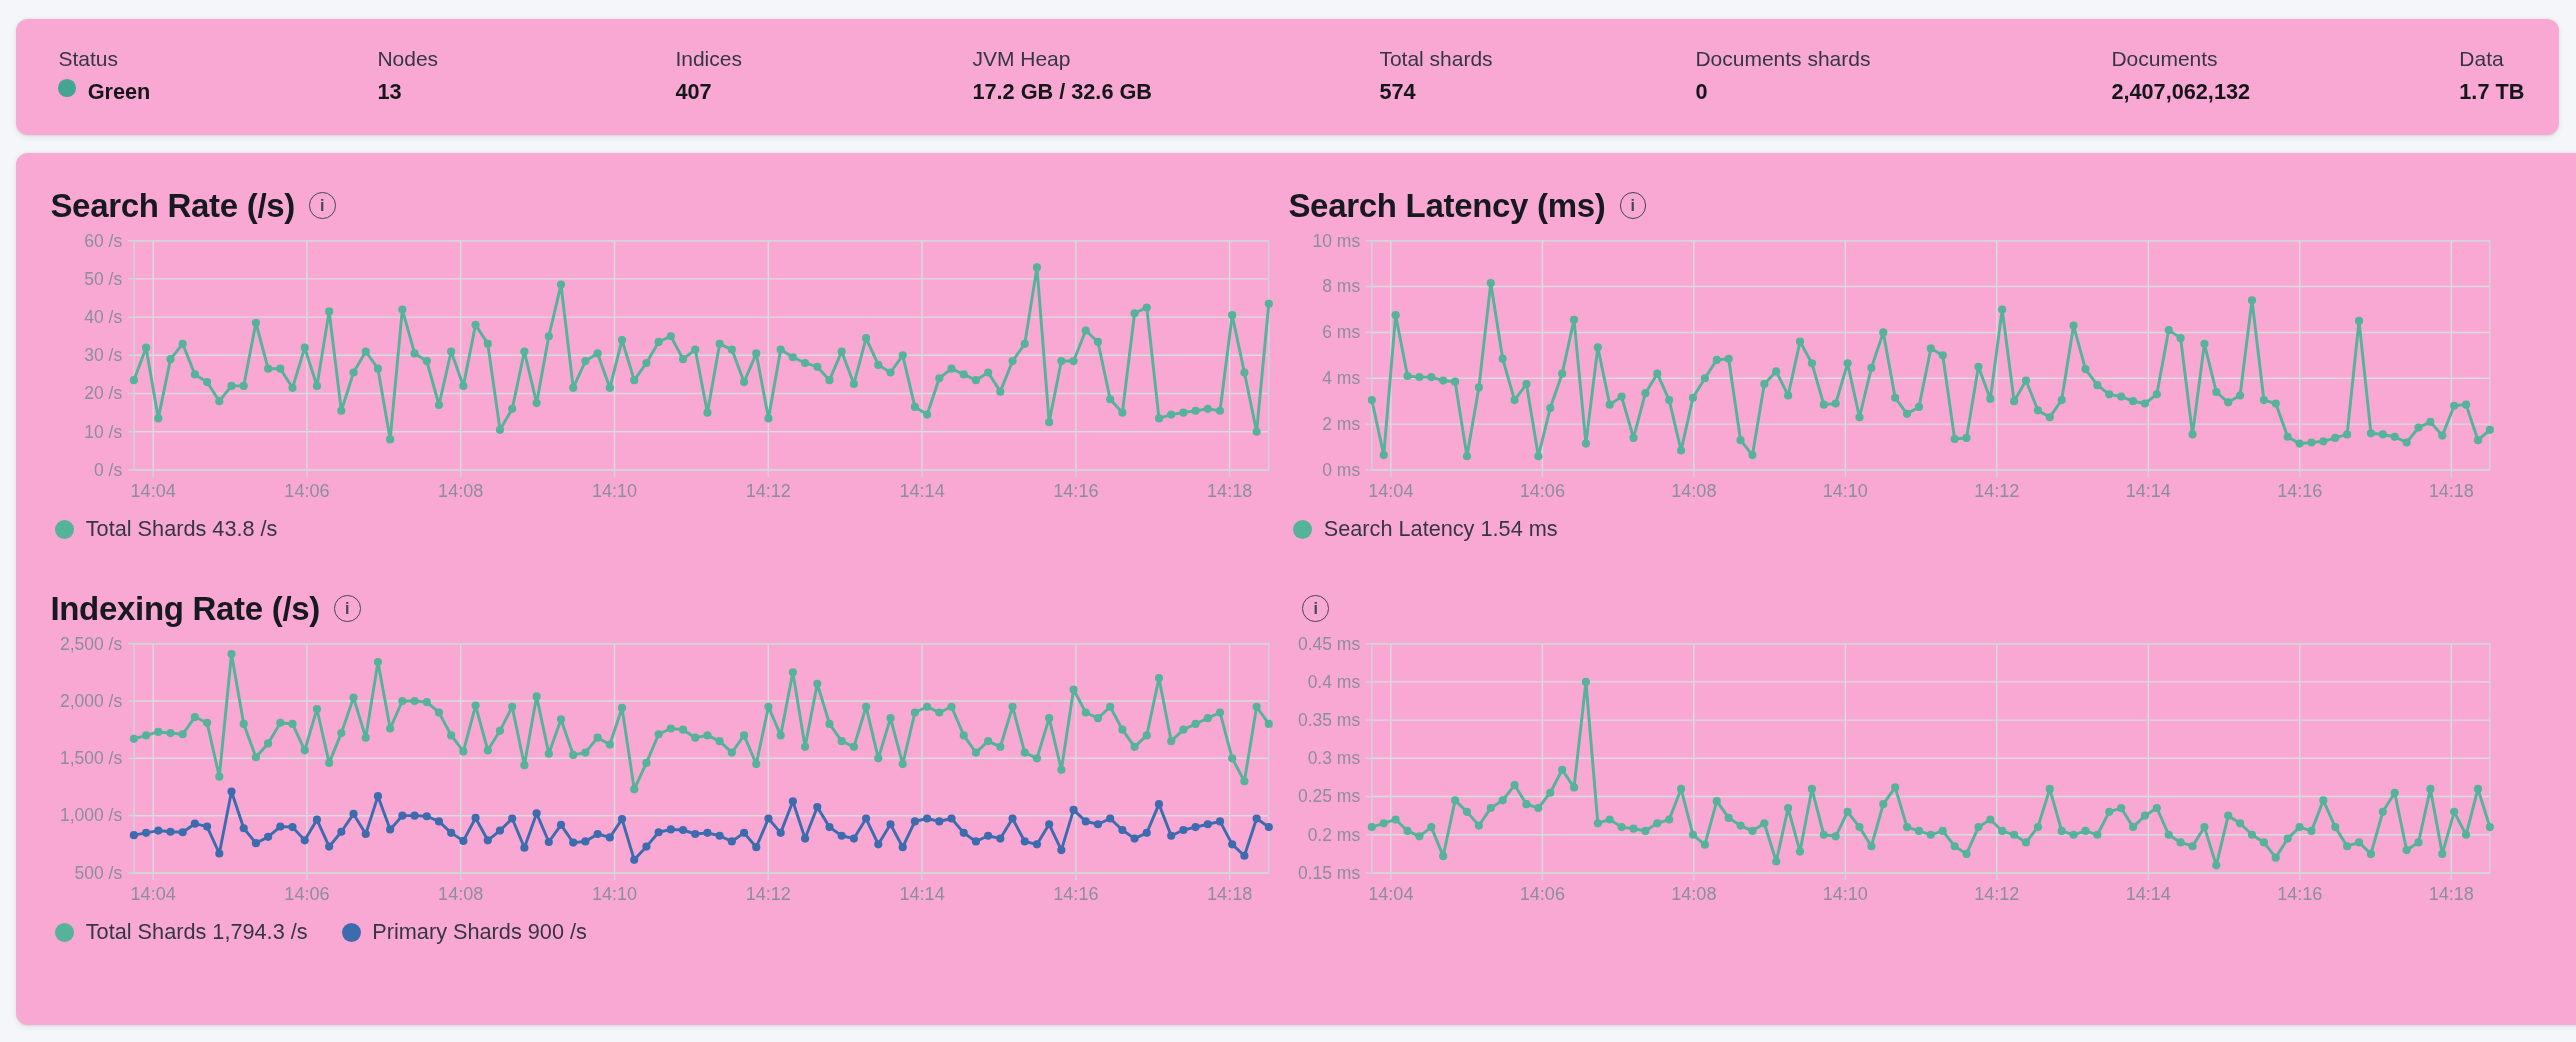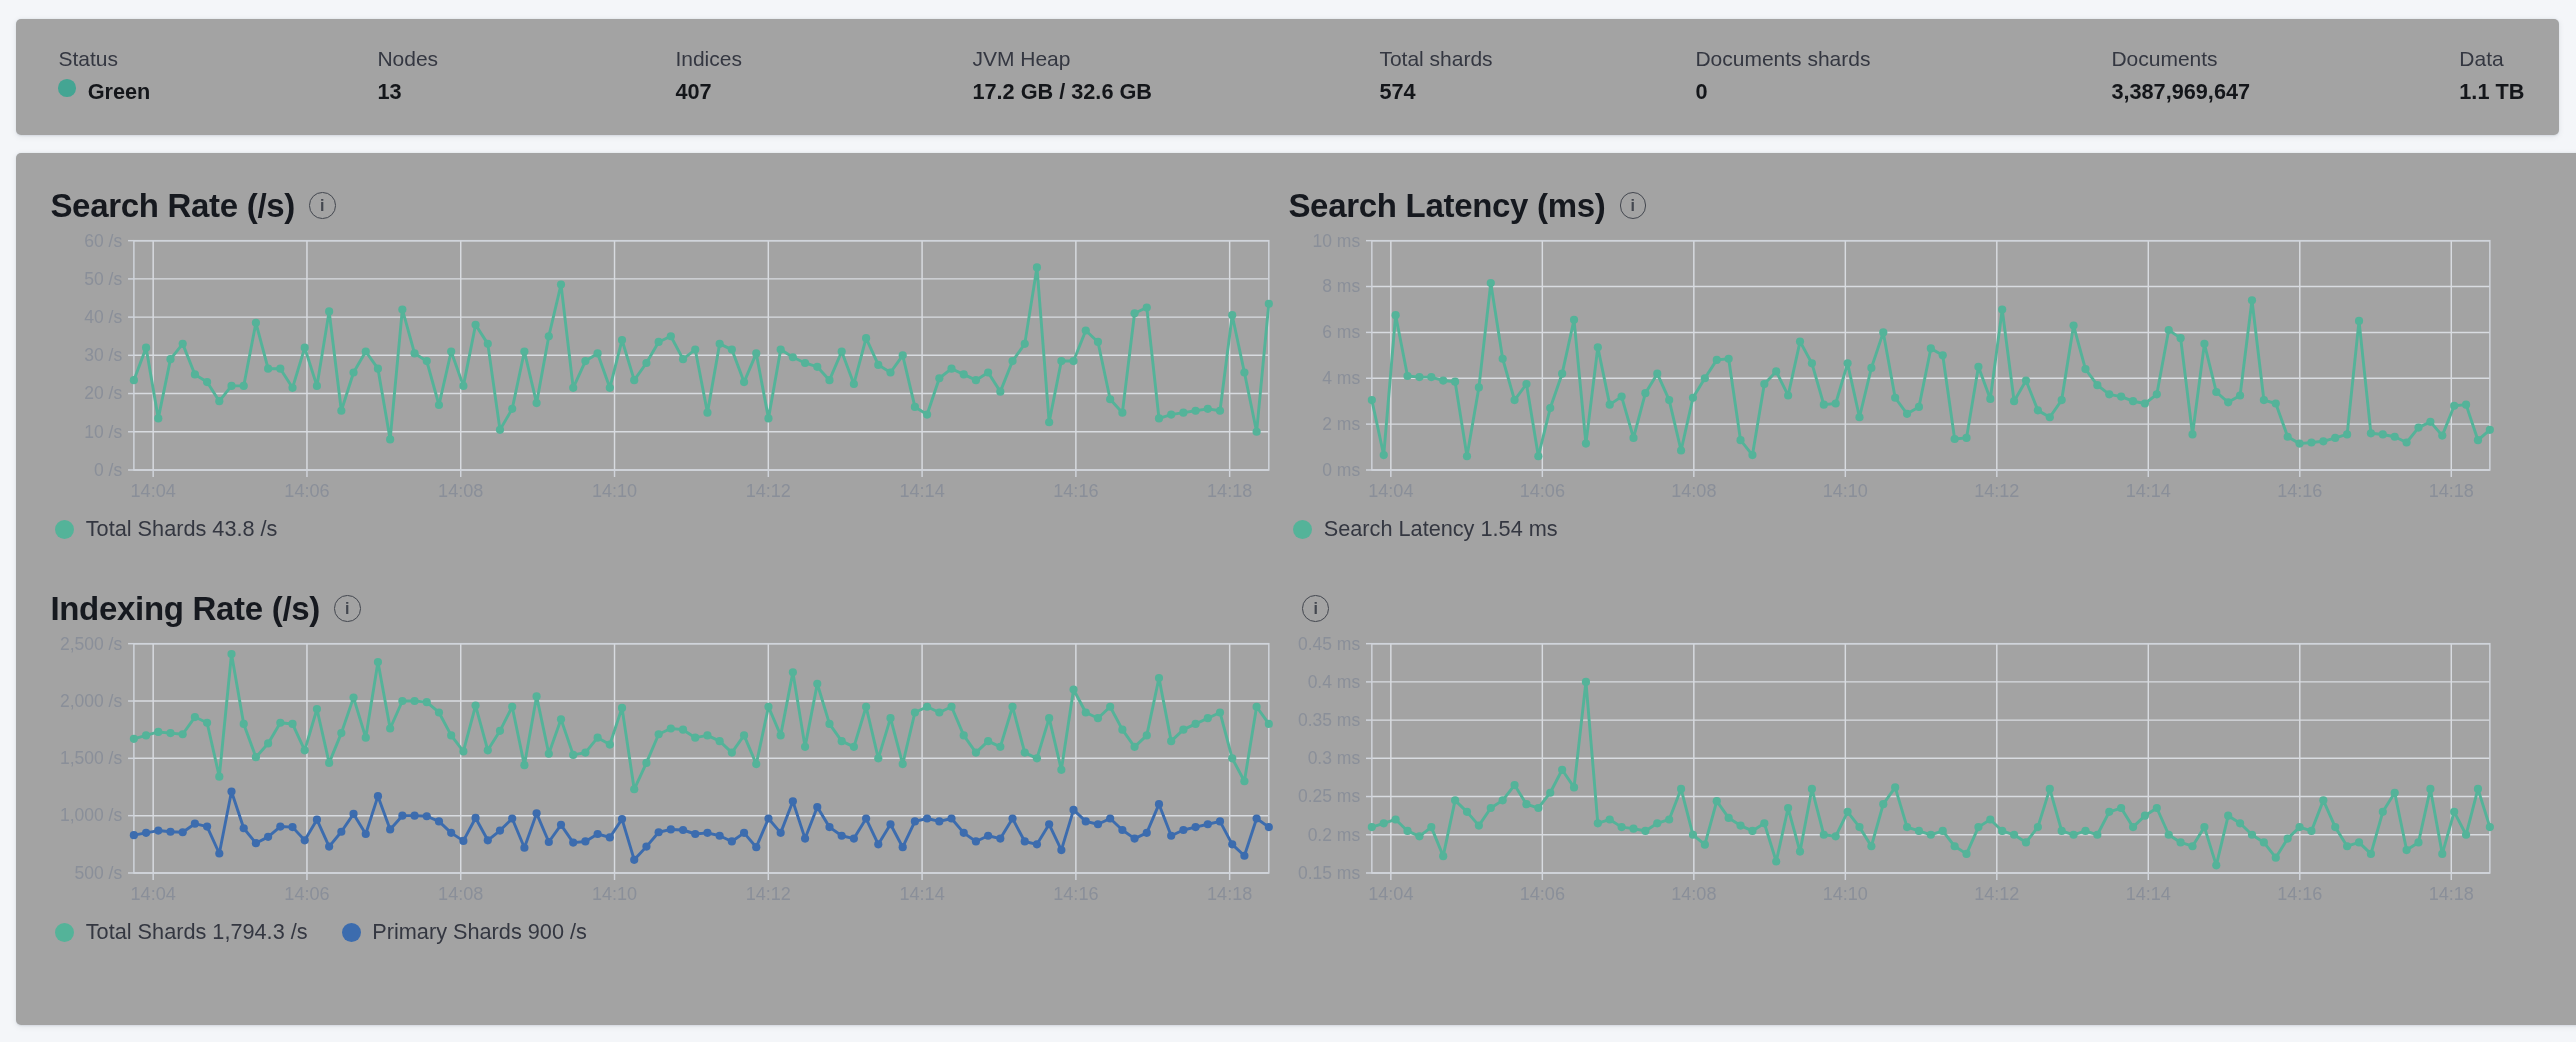--- a/index.html
+++ b/index.html
@@ -6,22 +6,22 @@
   body{
     width:2576px;height:1043px;
     background:#f4f6f9;
     font-family:"Liberation Sans", sans-serif;
     position:relative;
     overflow:hidden;
     -webkit-font-smoothing:antialiased;
   }
   .card{
     position:absolute;
-    background:#a3a3a3;
-    border-radius:5px;
+    background:#f9a8d4;
+    border-radius:12px;
     box-shadow:0 1.8px 5.9px rgba(44,57,75,.08), 0 0.6px 1.8px rgba(44,57,75,.10);
   }
   
   .stats-card{left:16.4px;top:19px;width:2543px;height:116px;}
   .stat{position:absolute;top:27px;}
   .stat-label{font-size:21px;color:#343741;line-height:1.2;}
   .stat-value{margin-top:8.2px;font-size:21.7px;font-weight:bold;color:#14161a;line-height:1.2;display:flex;align-items:flex-start;}
   .stat:nth-child(1){left:42px;}
   .stat:nth-child(2){left:361px;}
   .stat:nth-child(3){left:659px;}
@@ -83,25 +83,25 @@
   <div class="stat">
     <div class="stat-label">Total shards</div>
     <div class="stat-value">574</div>
   </div>
   <div class="stat">
     <div class="stat-label">Documents shards</div>
     <div class="stat-value">0</div>
   </div>
   <div class="stat">
     <div class="stat-label">Documents</div>
-    <div class="stat-value">3,387,969,647</div>
+    <div class="stat-value">2,407,062,132</div>
   </div>
   <div class="stat">
     <div class="stat-label">Data</div>
-    <div class="stat-value">1.1 TB</div>
+    <div class="stat-value">1.7 TB</div>
   </div>
 </div>
 
 <div class="card main-card">
 
   <div class="chart-block c0">
     <div class="chart-head">
       <h2 class="chart-title">Search Rate (/s)</h2>
       <span class="info-icon">i</span>
     </div>

